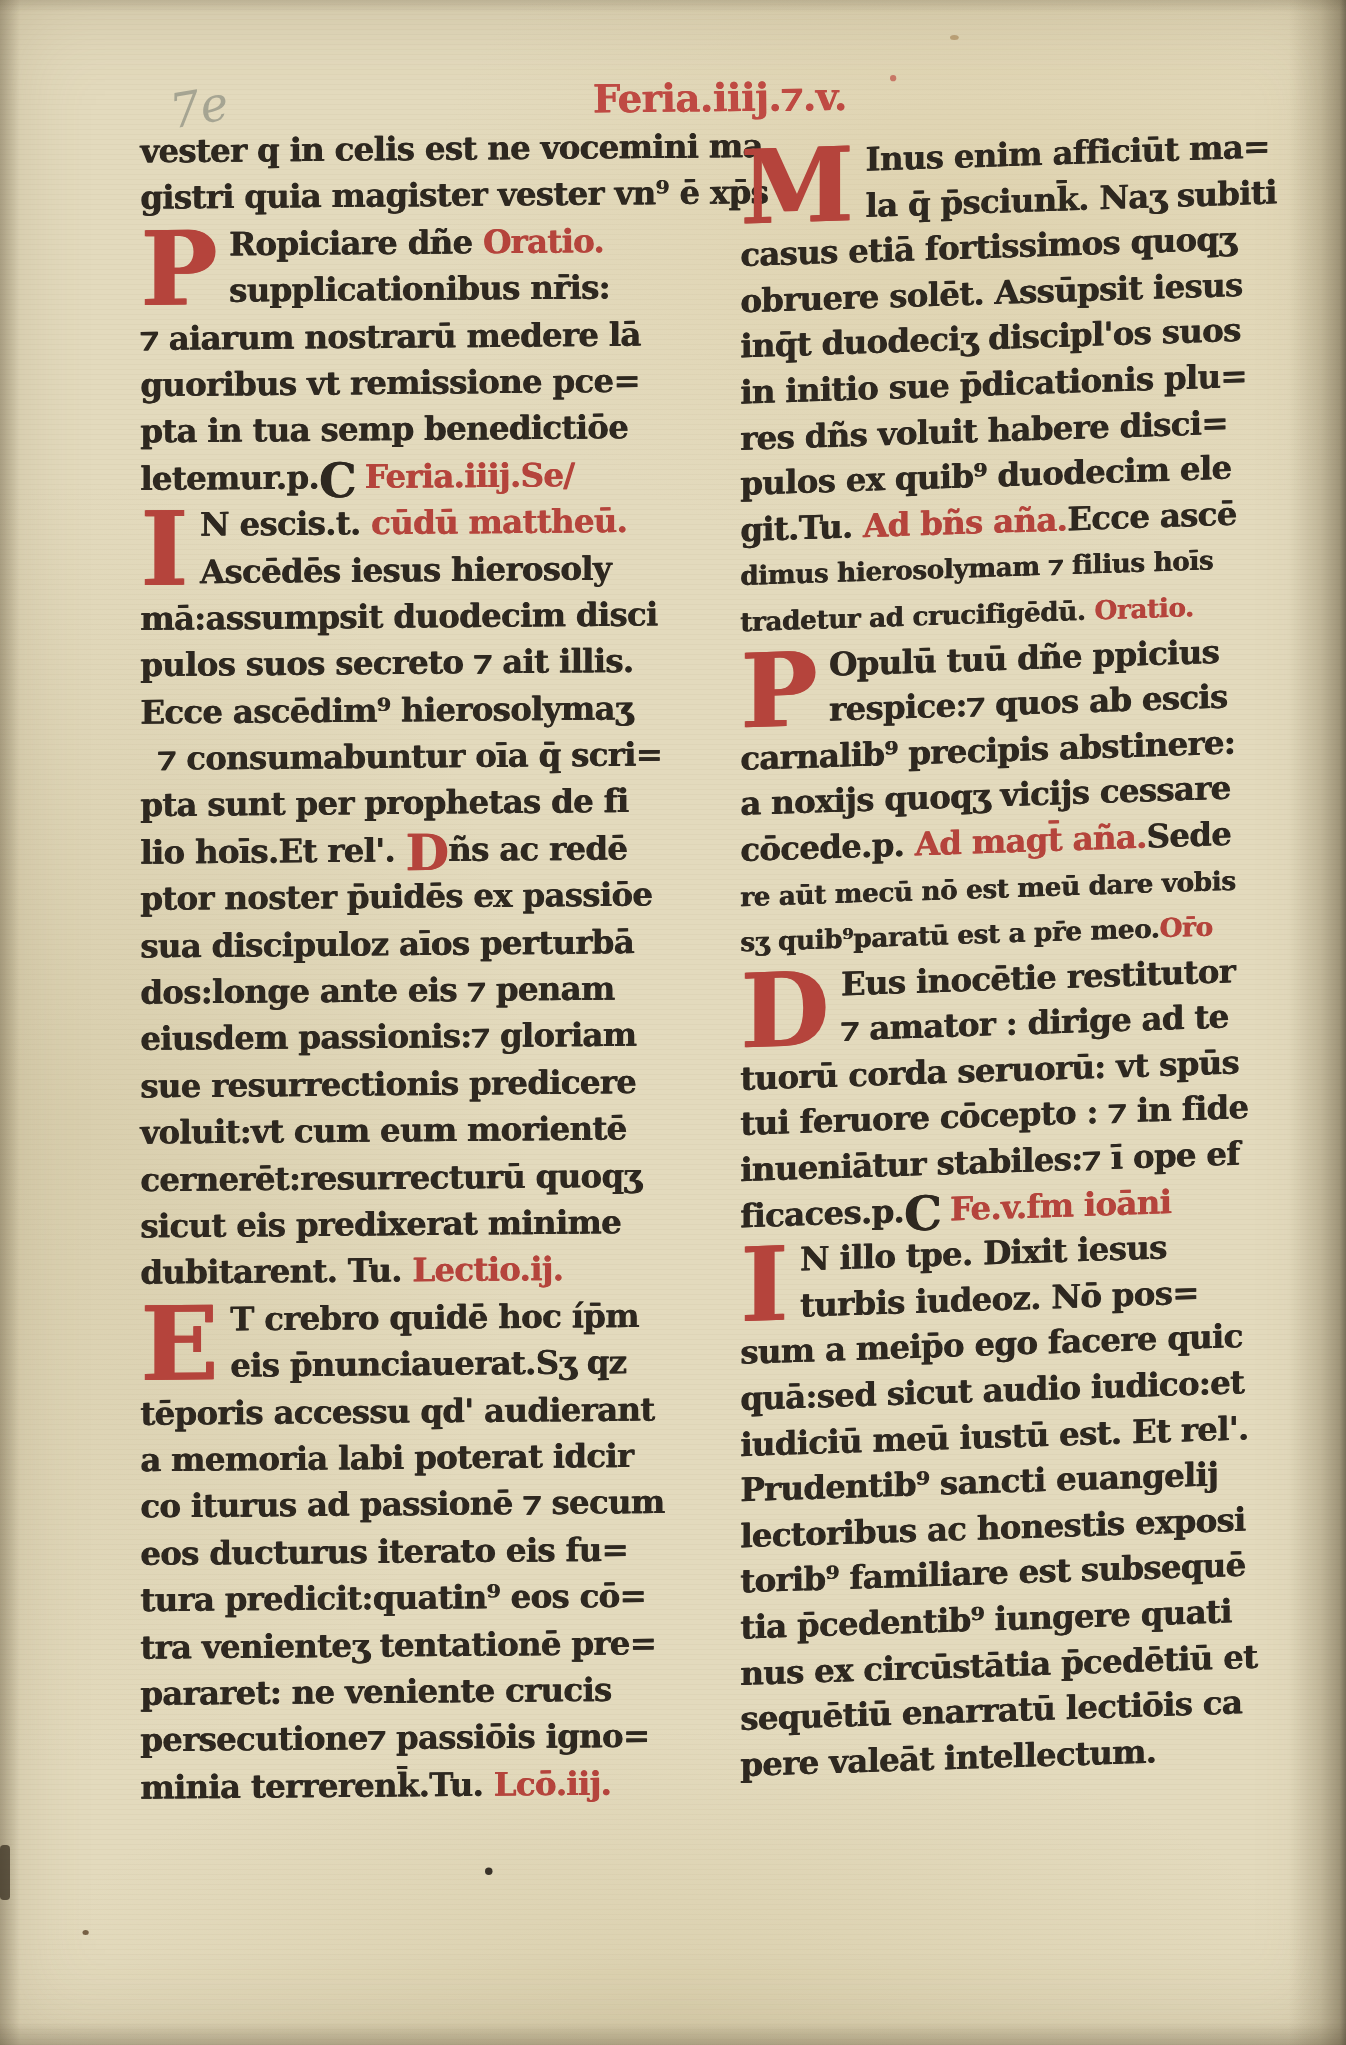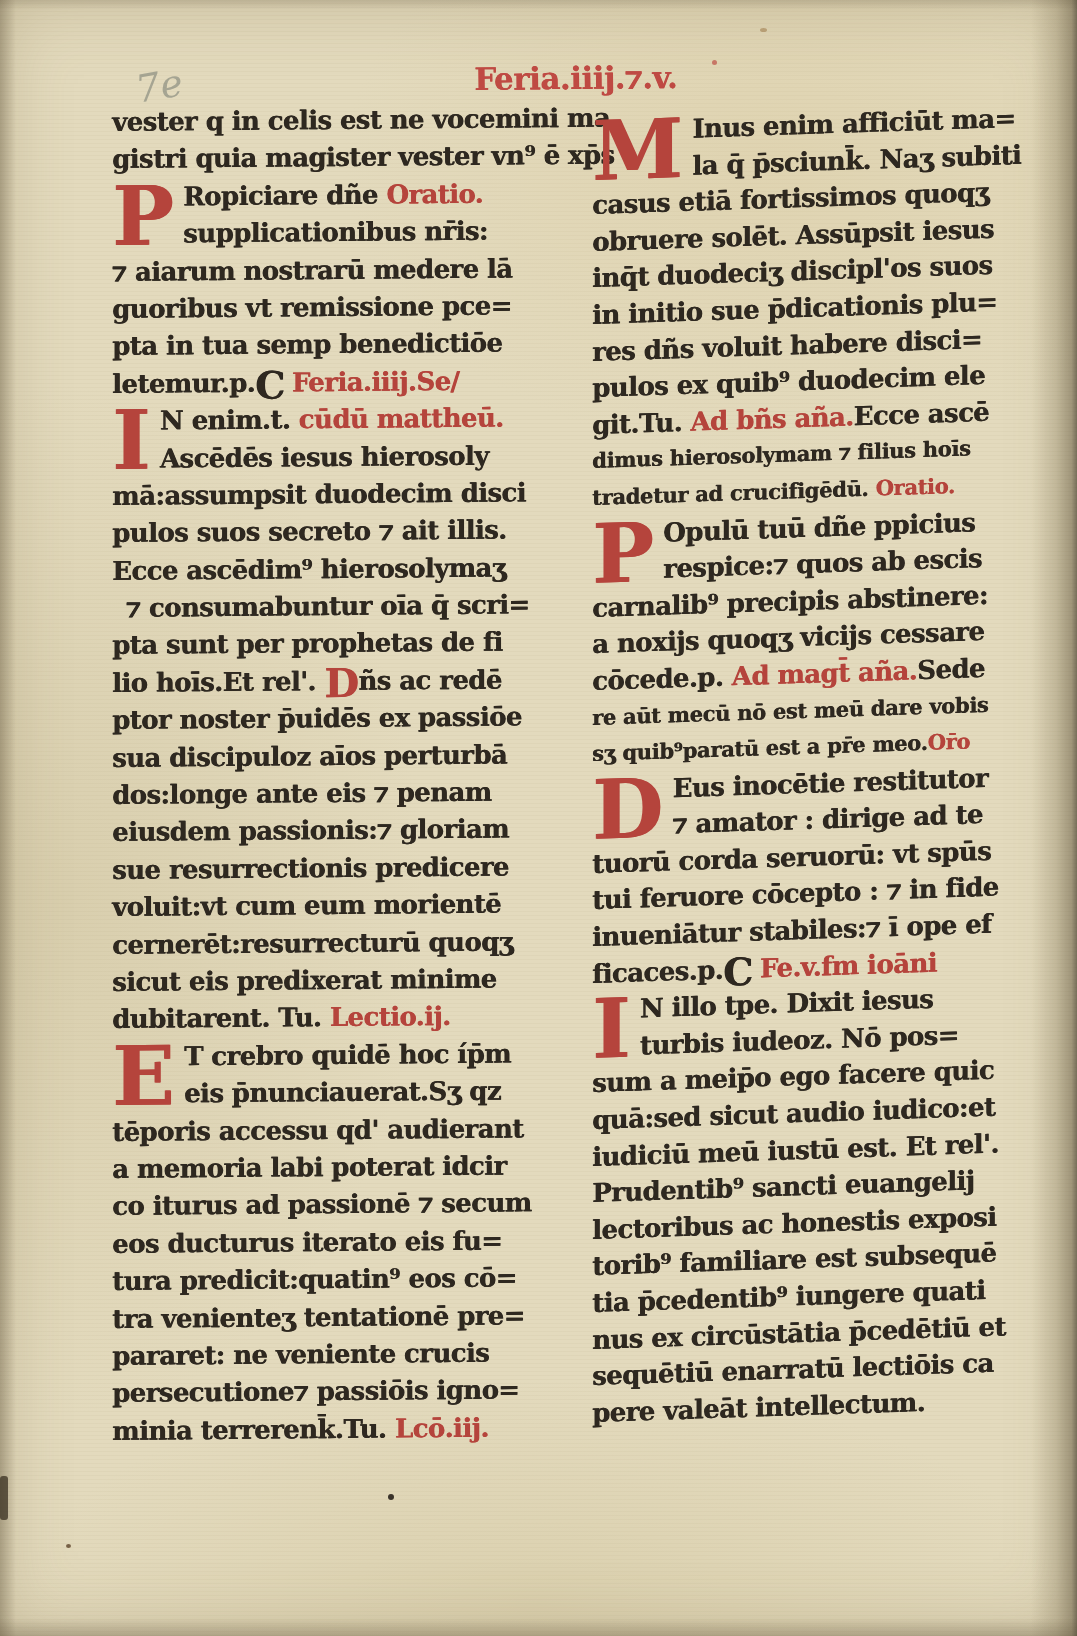--- a/index.html
+++ b/index.html
@@ -80,21 +80,21 @@
 
   <div class="col col-left" id="col-left">
       <div class="line"><span class="ink">vester q in celis est ne vocemini ma</span></div>
       <div class="line"><span class="ink">gistri quia magister vester vn⁹ ē xp̄s</span></div>
       <div class="line"><span class="dropcap">P</span><span class="ink">Ropiciare dñe </span><span class="red">Oratio.</span></div>
       <div class="line"><span class="ink">supplicationibus nr̄is:</span></div>
       <div class="line"><span class="ink">⁊ aiarum nostrarū medere lā</span></div>
       <div class="line"><span class="ink">guoribus vt remissione pce=</span></div>
       <div class="line"><span class="ink">pta in tua semp benedictiōe</span></div>
       <div class="line"><span class="ink">letemur.p.</span><span class="ink pilcrow">C</span><span class="ink"> </span><span class="red">Feria.iiij.Se/</span></div>
-      <div class="line"><span class="dropcap">I</span><span class="ink">N enim.t. </span><span class="red">cūdū mattheū.</span></div>
+      <div class="line"><span class="dropcap">I</span><span class="ink">N escis.t. </span><span class="red">cūdū mattheū.</span></div>
       <div class="line"><span class="ink">Ascēdēs iesus hierosoly</span></div>
       <div class="line"><span class="ink">mā:assumpsit duodecim disci</span></div>
       <div class="line"><span class="ink">pulos suos secreto ⁊ ait illis.</span></div>
       <div class="line"><span class="ink">Ecce ascēdim⁹ hierosolymaʒ</span></div>
       <div class="line indent"><span class="ink">⁊ consumabuntur oīa q̄ scri=</span></div>
       <div class="line"><span class="ink">pta sunt per prophetas de fi</span></div>
       <div class="line"><span class="ink">lio hoīs.Et rel'. </span><span class="red inlinecap">D</span><span class="ink">ñs ac redē</span></div>
       <div class="line"><span class="ink">ptor noster p̄uidēs ex passiōe</span></div>
       <div class="line"><span class="ink">sua discipuloz aīos perturbā</span></div>
       <div class="line"><span class="ink">dos:longe ante eis ⁊ penam</span></div>

